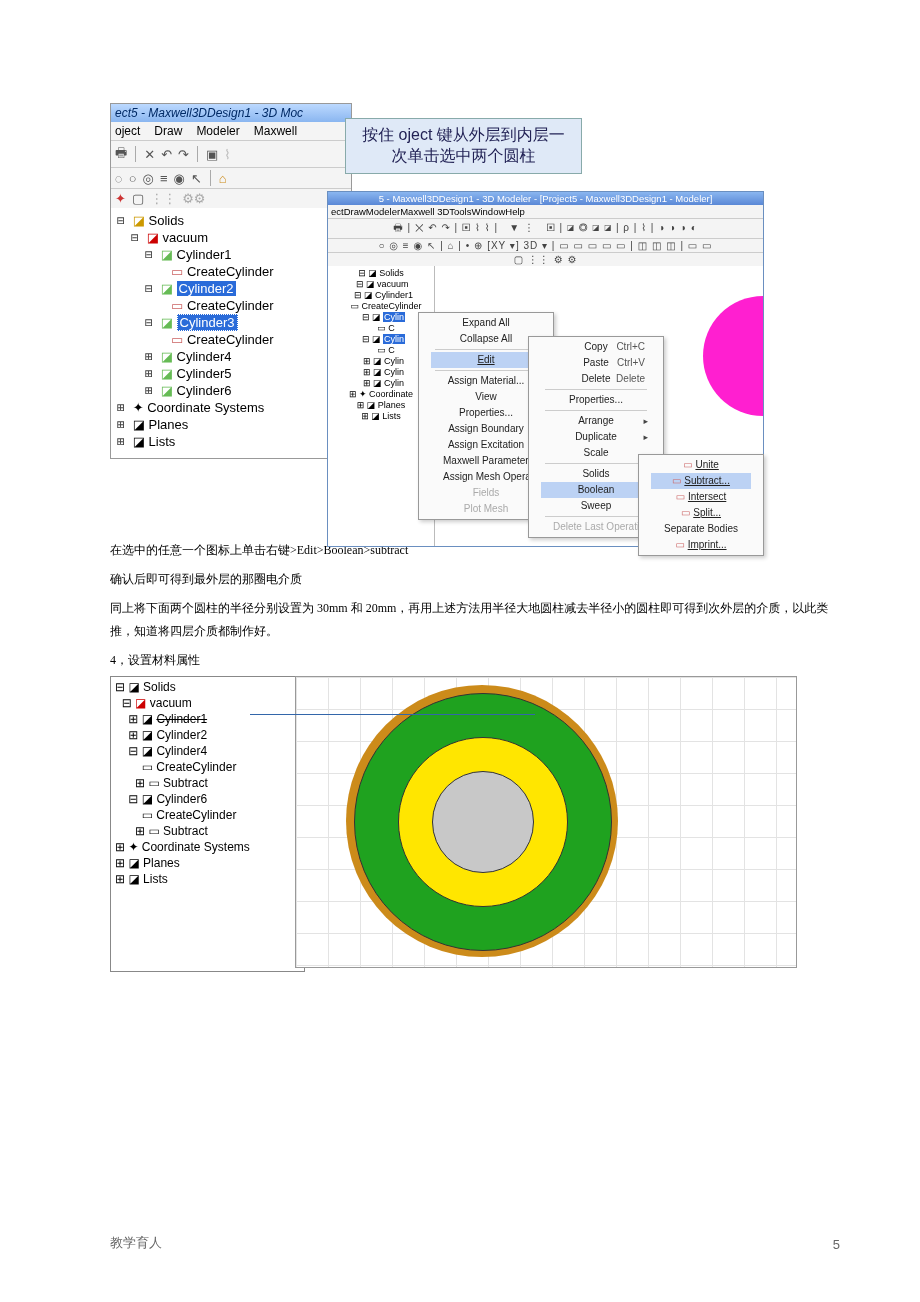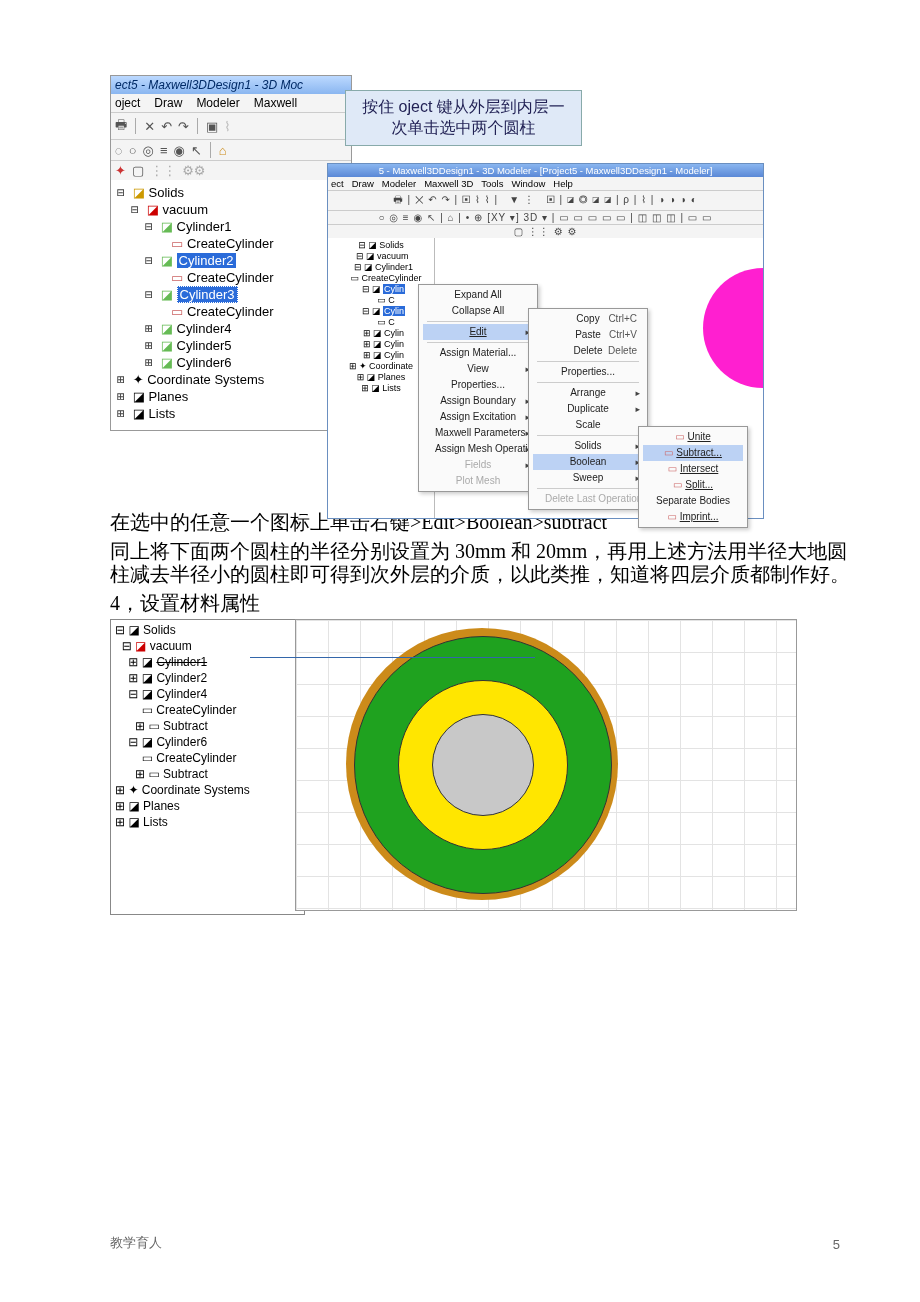--- a/index.html
+++ b/index.html
@@ -46,20 +46,21 @@
     font-weight: bold;
     font-size: 22px;
     padding: 2px 12px;
     font-family: "SimSun", serif;
   }
   
   .shot {
     position: relative;
     height: 430px;
     margin-left: -20px;
+    margin-top: 28px;
   }
   
   .app1 {
     position: absolute;
     left: 20px; top: 0;
     width: 240px;
     background: #e8e8e8;
     border: 1px solid #999;
     font-size: 12.5px;
   }
@@ -111,48 +112,48 @@
     font-size:9.5px;
     background:#eef0f3;
     text-align:center;
   }
   .app2-title {
     background:linear-gradient(#8ab6f0,#5a88d6);
     color:#fff;
     padding:1px 4px;
     font-size:9.5px;
   }
-  .app2-menu { background:#f4f4f4; padding:1px 3px; display:flex; gap:8px;}
+  .app2-menu { background:#f4f4f4; padding:1px 3px; display:flex; }
   .app2-tb { background:#f4f4f4; padding:1px 3px; border-top:1px solid #ccc; color:#444; font-size:10px; letter-spacing:1px;}
   .app2-body { display:flex; height:280px;}
   .app2-tree { width:100px; background:#fff; border-right:1px solid #bbb; padding:2px 3px; line-height:11px; font-size:9px; color:#000;}
   .hl3 { background:#2a6bd9; color:#fff; padding:0 1px;}
   .app2-canvas { flex:1; background:#fff; position:relative; overflow:hidden;}
   .pink-arc { position:absolute; right:-60px; top:30px; width:120px; height:120px; border-radius:50%; background:#ff1fd0;}
   
   .fmenu {
     position:absolute;
     background:#fafafa;
     border:1px solid #999;
     box-shadow:2px 2px 4px rgba(0,0,0,0.2);
     font-size:10px;
     line-height:14px;
     color:#222;
-    padding:2px 4px;
+    padding:2px 12px;
   }
   .fmenu .mi { padding:1px 12px; white-space:nowrap; position:relative;}
   .fmenu .mi.dis { color:#aaa;}
   .fmenu .arr::after{ content:"▸"; position:absolute; right:3px; font-size:9px; color:#444;}
   .fmenu .hlrow { background:#bcd2f4;}
   .fmenu .short { position:absolute; right:6px; color:#555;}
   .fmenu hr{ border:none; border-top:1px solid #ccc; margin:2px 4px;}
 
   
   .para {
-    font-size: 20px;
+    font-size: 12px;
     line-height: 23px;
     margin-top: 6px;
     font-family: "SimSun", serif;
   }
 
   
   .shot2 {
     position:relative;
     height: 305px;
     margin-top:4px;
@@ -362,20 +363,21 @@
         <div class="mi hlrow"><span style="color:#c66">▭</span> <u>Subtract...</u></div>
         <div class="mi"><span style="color:#c66">▭</span> <u>Intersect</u></div>
         <div class="mi"><span style="color:#c66">▭</span> <u>Split...</u></div>
         <div class="mi">Separate Bodies</div>
         <div class="mi"><span style="color:#c66">▭</span> <u>Imprint...</u></div>
       </div>
     </div>
   </div>
 
   <div class="para">在选中的任意一个图标上单击右键&gt;Edit&gt;Boolean&gt;subtract</div>
+  <div class="para">确认后即可得到最外层的那圈电介质</div>
   <div class="para">同上将下面两个圆柱的半径分别设置为 30mm 和 20mm，再用上述方法用半径大地圆柱减去半径小的圆柱即可得到次外层的介质，以此类推，知道将四层介质都制作好。</div>
   <div class="para">4，设置材料属性</div>
 
   <div class="shot2">
     <div class="tree2">
       <div>⊟ ◪ <span>Solids</span></div>
       <div>&nbsp;&nbsp;⊟ <span class="ico-vac">◪</span> <span>vacuum</span></div>
       <div>&nbsp;&nbsp;&nbsp;&nbsp;⊞ ◪ <span class="st">Cylinder1</span></div>
       <div>&nbsp;&nbsp;&nbsp;&nbsp;⊞ ◪ <span>Cylinder2</span></div>
       <div>&nbsp;&nbsp;&nbsp;&nbsp;⊟ ◪ <span>Cylinder4</span></div>

